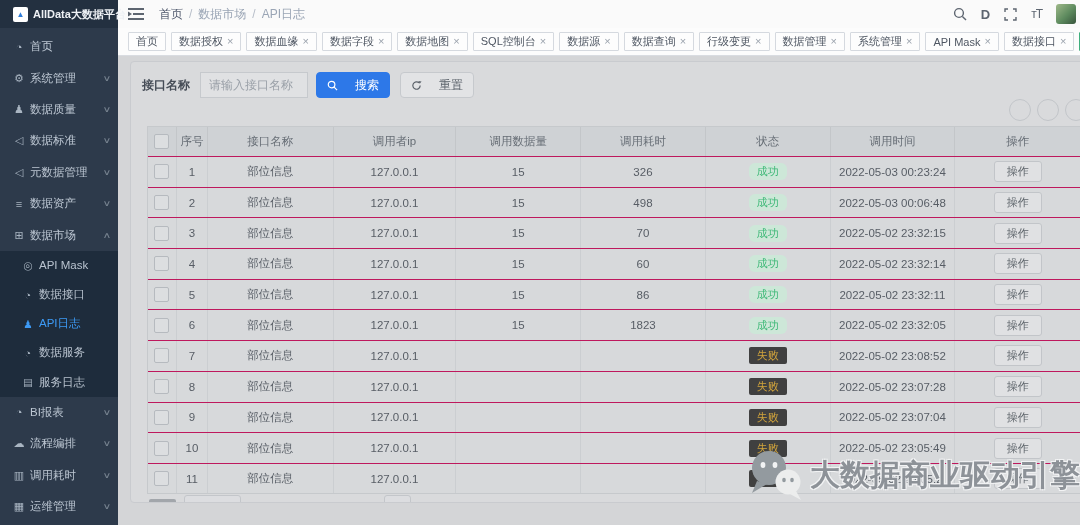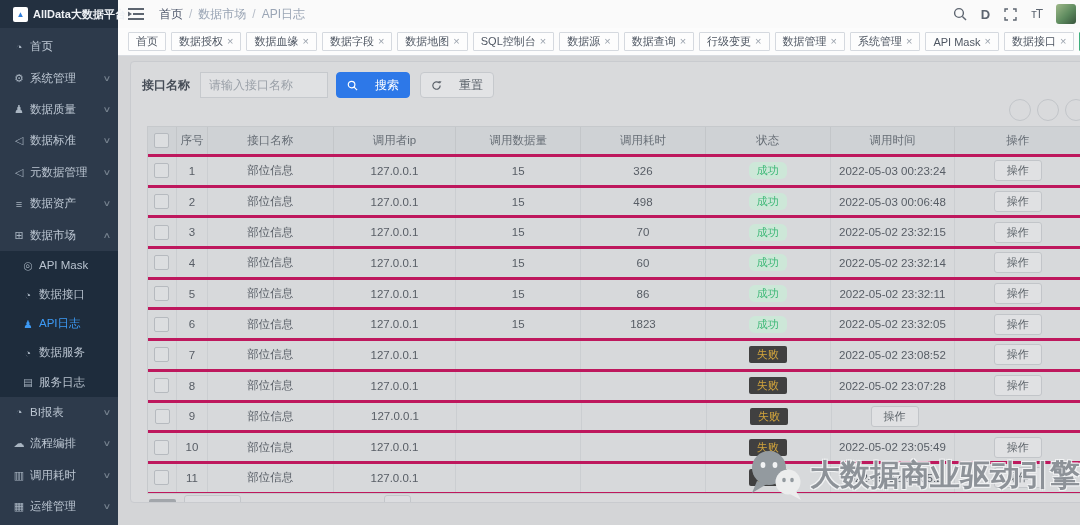--- a/index.html
+++ b/index.html
@@ -41,33 +41,33 @@
   .tab{display:flex;align-items:center;gap:4px;height:19px;padding:0 7px;box-sizing:border-box;
     border:1px solid #d5d9df;background:#fdfdfd;color:#4e5662;font-size:11px;white-space:nowrap;cursor:pointer;border-radius:1px;}
   .tab .x{font-size:11px;color:#9aa2ac;line-height:1;}
   .tab.active{background:#3fae7d;border-color:#3fae7d;color:#fff;}
   
   .content{flex:1;position:relative;background:#d4d5d7;}
   .card{position:absolute;left:12px;top:5px;right:-10px;bottom:22px;background:#d9dadc;
     border:1px solid #c9cbcf;border-radius:4px;overflow:hidden;}
   .search-row{position:absolute;left:11px;top:10px;display:flex;align-items:center;}
   .search-label{font-size:12px;font-weight:bold;color:#454c56;margin-right:10px;}
-  .search-input{width:128px;height:26px;box-sizing:border-box;background:#e0e1e3;border:1px solid #c6c9cd;
+  .search-input{width:108px;height:26px;box-sizing:border-box;background:#e0e1e3;border:1px solid #c6c9cd;
     border-radius:0;font-size:12px;color:#555;padding:0 8px;outline:none;}
   .search-input::placeholder{color:#9aa0a8;}
   .btn{height:26px;display:inline-flex;align-items:center;gap:17px;border-radius:4px;font-size:12px;
     padding:0 10px;cursor:pointer;box-sizing:border-box;}
   .btn-search{background:#2d78e8;border:1px solid #2d78e8;color:#ffffff;margin-left:8px;}
   .btn-reset{background:#e2e3e5;border:1px solid #c6c9cd;color:#5c636b;margin-left:10px;}
   .circles{position:absolute;top:37px;left:878px;display:flex;gap:6px;}
   .circle-btn{width:22px;height:22px;border-radius:50%;border:1px solid #c2c5c9;box-sizing:border-box;cursor:pointer;}
   
   .table{position:absolute;left:16px;top:64px;width:934px;height:368px;border:1px solid #c6c9cc;
     box-sizing:border-box;overflow:hidden;font-size:11.5px;}
-  .tr{display:flex;height:30.7px;border-bottom:3px solid #be185d;background:#d7d9db;box-sizing:border-box;}
+  .tr{display:flex;height:30.7px;border-bottom:1px solid #be185d;background:#d7d9db;box-sizing:border-box;}
   .thead{height:30px;background:#cfd2d5;color:#666d75;}
   .td{display:flex;align-items:center;justify-content:center;border-right:1px solid #cbced1;
     box-sizing:border-box;color:#575d65;overflow:hidden;white-space:nowrap;}
   .thead .td{border-right:1px solid #c3c6c9;color:#666d75;}
   .td:last-child{border-right:none;}
   .c-cb{width:29px;}.c-seq{width:31px;}.c-name{width:126px;}.c-ip{width:123px;}
   .c-vol{width:125px;}.c-cost{width:125px;}.c-status{width:125px;}.c-time{width:125px;}.c-op{width:125px;}
   .cb{width:13px;height:13px;border:1px solid #b6babf;background:#dcdee0;border-radius:2px;cursor:pointer;}
   .badge{display:inline-block;padding:3px 8px;border-radius:2px;font-size:11px;line-height:1;}
   .badge.success{background:#cde7d8;color:#3cb876;border-radius:6px;}
@@ -447,20 +447,21 @@
               <span class="cb"></span>
             </div>
           <div class="td c-seq">9</div>
           <div class="td c-name">部位信息</div>
           <div class="td c-ip">127.0.0.1</div>
           <div class="td c-vol"></div>
           <div class="td c-cost"></div>
           <div class="td c-status">
               <span class="badge fail">失败</span>
             </div>
+          <div class="td c-time">2022-05-02 23:07:04</div>
           <div class="td c-op">
               <button class="opbtn">操作</button>
             </div>
         </div>
         <div class="tr">
           <div class="td c-cb">
               <span class="cb"></span>
             </div>
           <div class="td c-seq">10</div>
           <div class="td c-name">部位信息</div>

